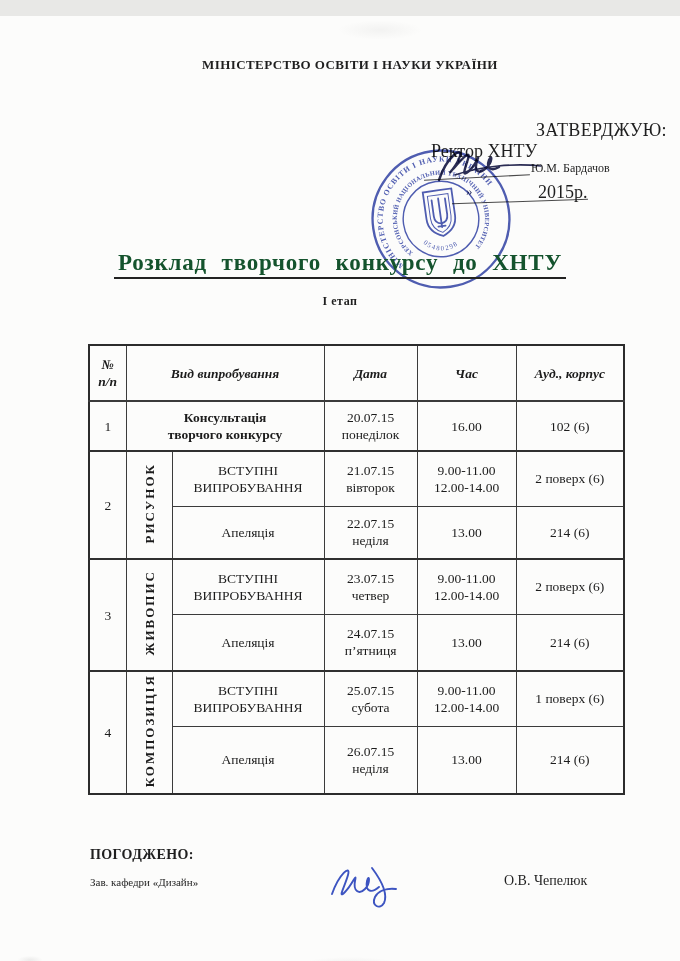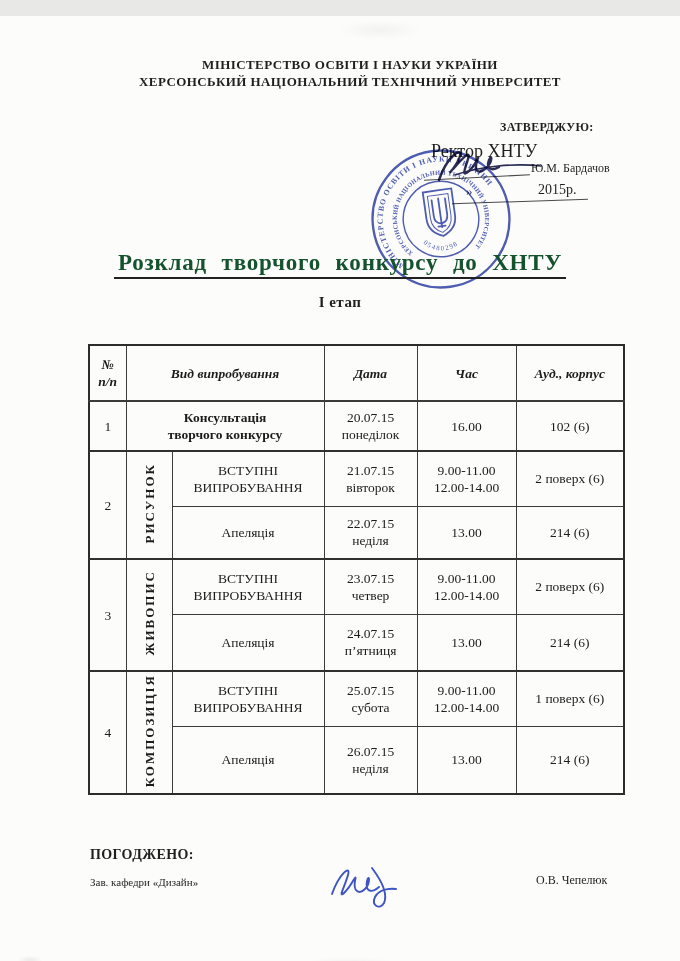--- a/index.html
+++ b/index.html
@@ -13,66 +13,65 @@
     background:
       radial-gradient(60px 14px at 380px 14px, rgba(90,90,90,.06), transparent 70%),
       radial-gradient(70px 10px at 350px 948px, rgba(90,90,90,.08), transparent 70%),
       radial-gradient(18px 6px at 30px 944px, rgba(90,90,90,.10), transparent 70%);
   }
   .abs{position:absolute;}
   
   .letterhead{left:30px; right:10px; top:41px; text-align:center;
     font-weight:bold; font-size:13px; letter-spacing:.4px; line-height:16.5px;}
   
-  .approve-label{left:500px; top:104px; font-weight:bold; font-size:12px; letter-spacing:.3px;}
+  .approve-label{left:536px; top:104px; font-weight:normal; font-size:18px; letter-spacing:.3px;}
   .rector-title{left:431px; top:125px; font-size:18px;}
   .sig-line{border-top:1.2px solid #4a4a4a; height:0;}
   .lineA{left:424px; top:161px; width:106px; transform:rotate(-3deg);}
   .lineB{left:452px; top:185px; width:136px; transform:rotate(-2deg);}
   .rector-name{left:531px; top:145px; font-size:12px;}
-  .year-label{left:538px; top:166px; font-size:14px;}
+  .year-label{left:538px; top:166px; font-size:18px;}
   .quote-mark{left:466px; top:167px; font-size:13px; color:#2c3366;}
   .rector-sig{left:433px; top:126px; mix-blend-mode:multiply;}
   
   .stamp{left:369px; top:131px; mix-blend-mode:multiply; opacity:.92;
          transform:rotate(-8deg);}
   
   .doc-title{left:0; right:0; top:234px; text-align:center;}
   .doc-title span{
     font-size:23px; font-weight:bold; letter-spacing:.8px; word-spacing:8px;
     border-bottom:2.2px solid #222; padding:0 4px 2px 4px; color:#14532d;}
-  .stage{left:0; right:0; top:278px; text-align:center; font-size:15px; font-weight:bold; letter-spacing:.5px;}
+  .stage{left:0; right:0; top:278px; text-align:center; font-size:12px; font-weight:bold; letter-spacing:.5px;}
   
   .sched{position:absolute; left:88px; top:328px; border-collapse:collapse;
     table-layout:fixed; width:535px; font-size:13.5px; color:#1c1c1c;}
   .sched td{border:1.5px solid #3b3b3b; text-align:center; vertical-align:middle;
     padding:0 2px; line-height:17px;}
   .sched{border:2.6px solid #2c2c2c;}
   .sched tr.sec-top td{border-top-width:2.4px; border-top-color:#303030;}
   .sched tr.head td{border-bottom-width:2.4px;}
   .sched .th{font-weight:bold; font-style:italic; font-size:13.5px;}
   .sched .l{display:block;}
   .sched .bold{font-weight:bold;}
   .vert{width:46px;}
   .vtext{display:inline-block; writing-mode:vertical-rl; transform:rotate(180deg);
     font-weight:bold; letter-spacing:2px; font-size:13px; white-space:nowrap;}
   
   .agree-label{left:90px; top:831px; font-weight:bold; font-size:14px; letter-spacing:.4px;}
   .dept-title{left:90px; top:860px; font-size:11px;}
-  .dept-name{left:536px; top:857px; font-size:12px;}
+  .dept-name{left:504px; top:857px; font-size:14px;}
   .dept-sig{left:322px; top:840px; mix-blend-mode:multiply;}
 </style>
 </head>
 <body>
 
 <div class="page">
 
   <div class="abs letterhead">
     <div>МІНІСТЕРСТВО ОСВІТИ І НАУКИ УКРАЇНИ</div>
-    <div>ХЕРСОНСЬКИЙ НАЦІОНАЛЬНИЙ ТЕХНІЧНИЙ УНІВЕРСИТЕТ</div>
   </div>
 
   <div class="abs approve-label">ЗАТВЕРДЖУЮ:</div>
   <div class="abs rector-title">Ректор ХНТУ</div>
   <div class="abs sig-line lineA"></div>
   <div class="abs rector-name">Ю.М. Бардачов</div>
   <div class="abs quote-mark">»</div>
   <div class="abs sig-line lineB"></div>
   <div class="abs year-label">2015р.</div>
 

